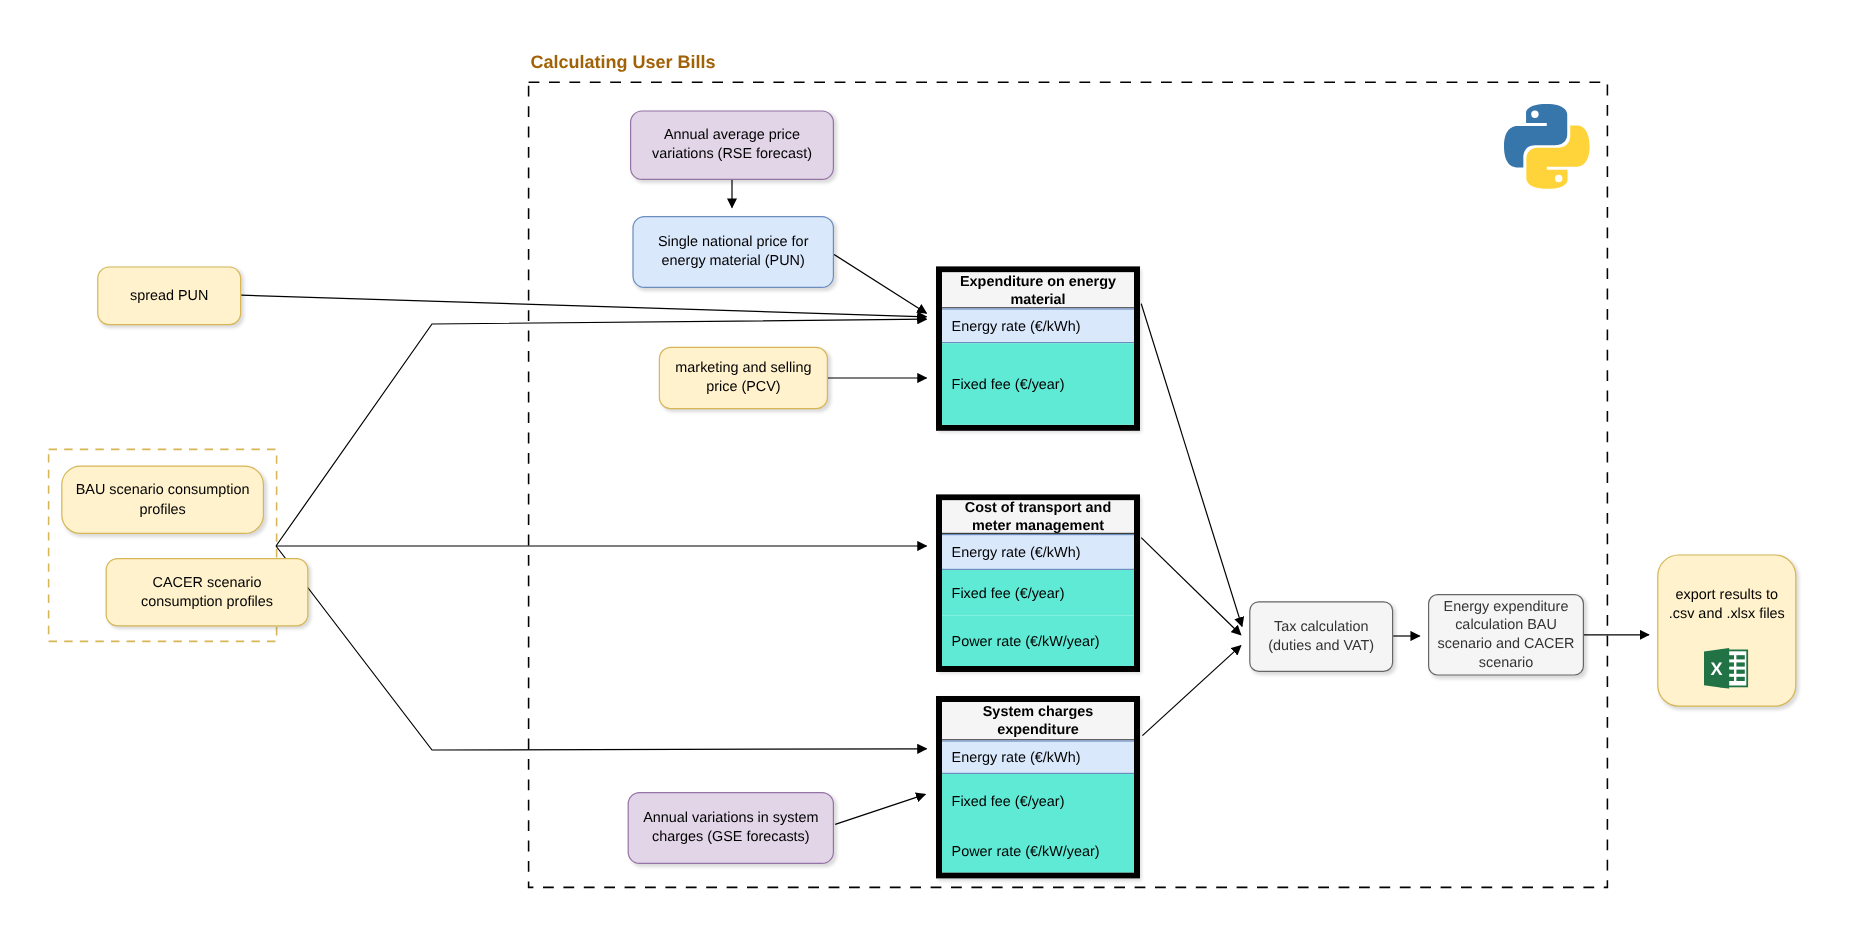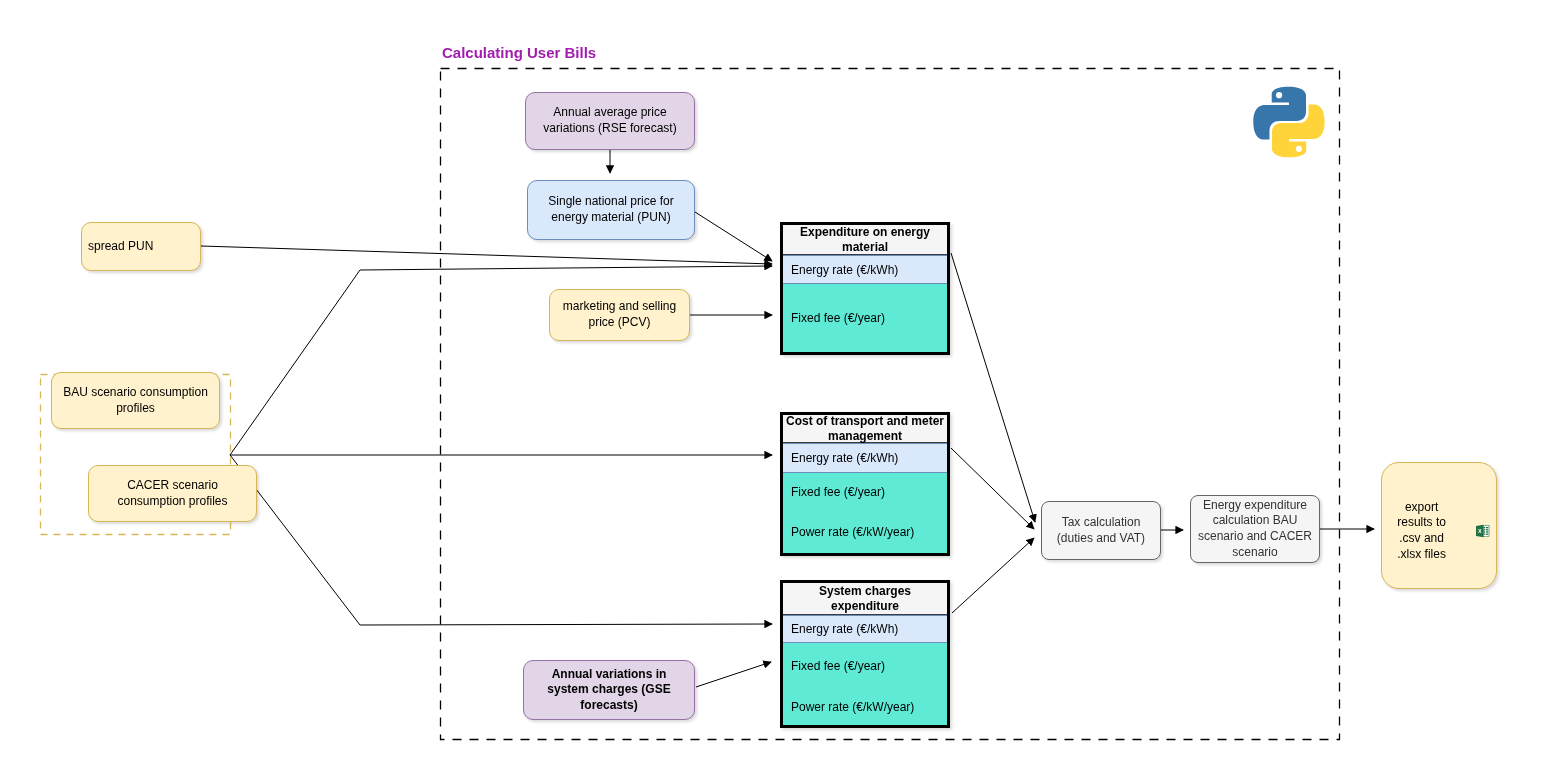--- a/index.html
+++ b/index.html
@@ -1,31 +1,31 @@
 <!DOCTYPE html>
 <html><head>
 <meta charset="utf-8">
 <style>
   html,body { margin:0; padding:0; background:#ffffff; }
   body { font-family:"Liberation Sans", sans-serif; }
   .canvas { position:relative; width:1541px; height:781px; background:#ffffff; overflow:hidden; }
   .overlay { position:absolute; left:0; top:0; width:1541px; height:781px; }
-  .title { position:absolute; left:442px; top:44px; font-size:15px; font-weight:bold; color:#a21caf; }
-  .node { position:absolute; display:flex; align-items:center; 
+  .title { position:absolute; left:442px; top:44px; font-size:15px; font-weight:bold; color:#a16207; }
+  .node { position:absolute; display:flex; align-items:center; justify-content:center;
           text-align:center; font-size:12px; line-height:1.3; color:#000;
           box-sizing:border-box; padding:3px 6px;
           box-shadow:2px 2px 3px rgba(0,0,0,0.15); }
   .rounded { border-radius:10px; }
   .purple { background:#E1D5E7; border:1px solid #9673A6; }
   .blue   { background:#DAE8FC; border:1px solid #6C8EBF; }
   .yellow { background:#FFF2CC; border:1px solid #D6B656; }
   .gray   { background:#F5F5F5; border:1px solid #666666; color:#333333; border-radius:8px; }
-  .export-node { border-radius:18px; flex-direction:row; gap:21px; padding-top:14px; }
+  .export-node { border-radius:18px; flex-direction:column; gap:21px; padding-top:14px; }
   .tbl { position:absolute; width:170px; box-sizing:border-box; background:#ffffff;
-         border:3px solid #000000; font-size:12px; color:#000;
+         border:5px solid #000000; font-size:12px; color:#000;
          box-shadow:2px 2px 3px rgba(0,0,0,0.15); }
   .thead { display:flex; align-items:center; justify-content:center; text-align:center;
            font-weight:bold; background:#F5F5F5; border-bottom:1px solid #3c3c3c;
            box-sizing:border-box; padding:1px 2px; line-height:1.2; }
   .trow { display:flex; align-items:center; padding-left:8px; box-sizing:border-box; background:#5eead4; }
   .trow.hl { background:#DAE8FC; border-top:1px solid #6C8EBF; border-bottom:1px solid #6C8EBF; }
   .pylogo { position:absolute; left:1253px; top:86px; }
 </style>
 </head>
 <body>
@@ -73,29 +73,29 @@
   </div>
 
   <div class="node yellow rounded" style="left:81px; top:222px; width:120px; height:49px;">
     <span>spread PUN</span>
   </div>
 
   <div class="node yellow rounded" style="left:549px; top:289px; width:141px; height:52px;">
     <span>marketing and selling price (PCV)</span>
   </div>
 
-  <div class="node yellow rounded" style="left:51px; top:372px; width:169px; height:57px;">
+  <div class="node yellow rounded" style="left:51px; top:388px; width:169px; height:57px;border-radius:16px;">
     <span>BAU scenario consumption profiles</span>
   </div>
 
   <div class="node yellow rounded" style="left:51px; top:465px; width:169px; height:57px;margin-left:37px;">
     <span>CACER scenario consumption profiles</span>
   </div>
 
-  <div class="node purple rounded" style="left:523px; top:660px; width:172px; height:60px;font-weight:bold;">
+  <div class="node purple rounded" style="left:523px; top:660px; width:172px; height:60px;">
     <span>Annual variations in system charges (GSE forecasts)</span>
   </div>
 
   <div class="tbl" style="left:780px; top:222px;">
     <div class="thead" style="height:30px;">Expenditure on energy material</div>
     <div class="trow hl" style="height:29px;">Energy rate (€/kWh)</div>
     <div class="trow" style="height:68px;">Fixed fee (€/year)</div>
   </div>
 
   <div class="tbl" style="left:780px; top:412px;">

